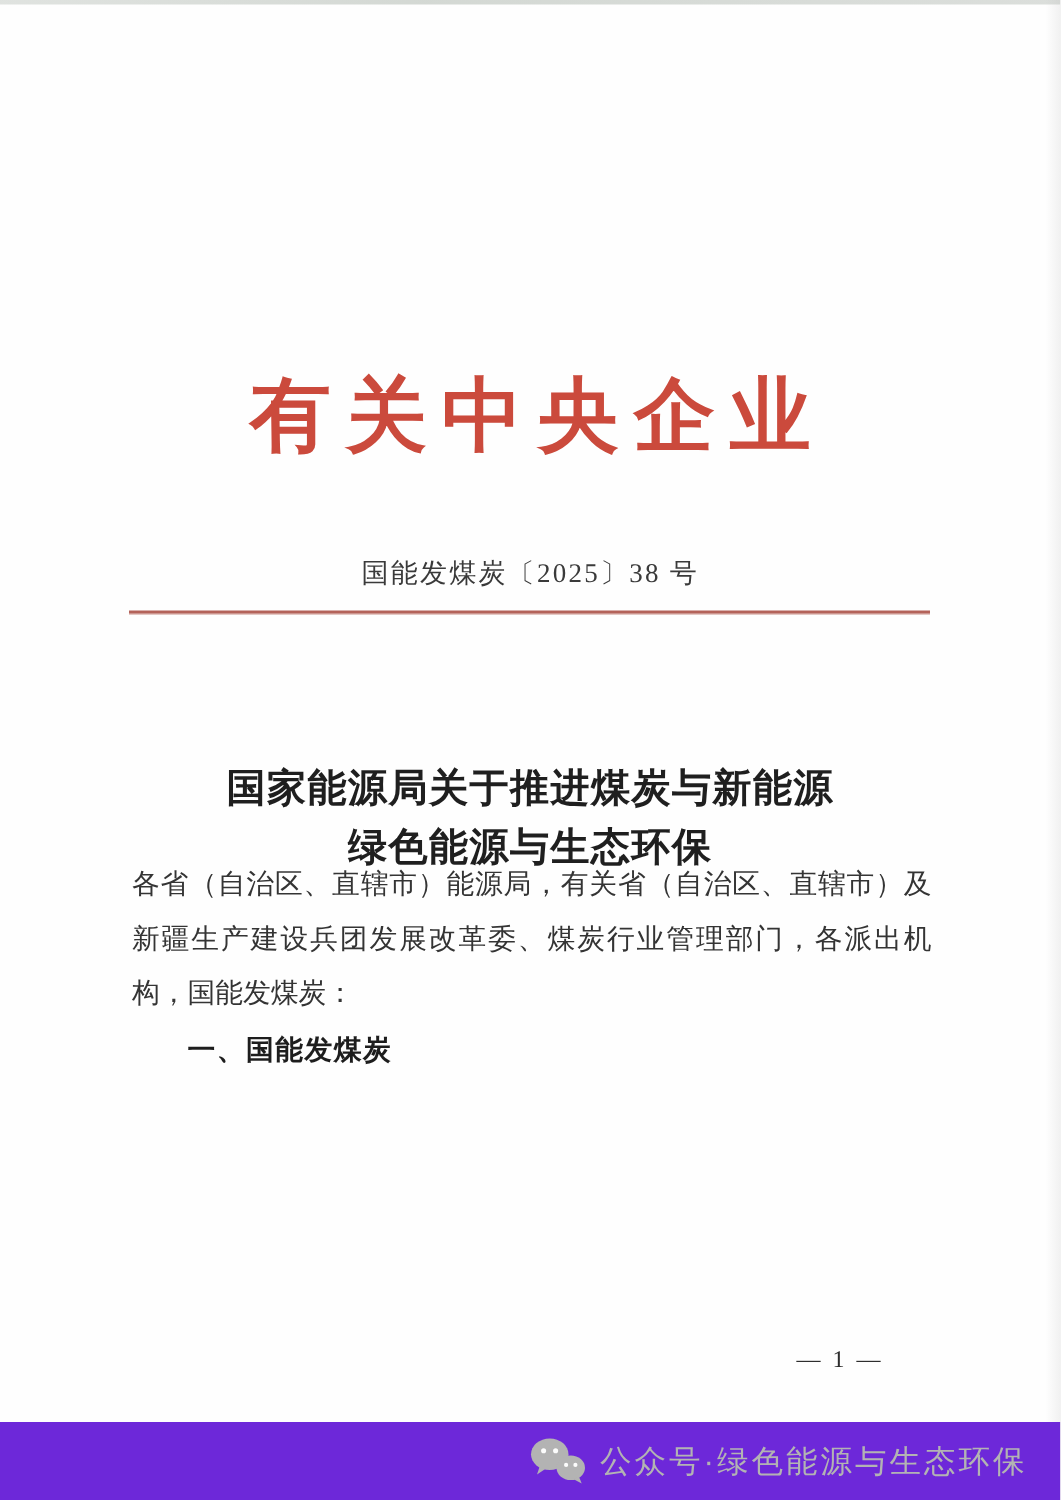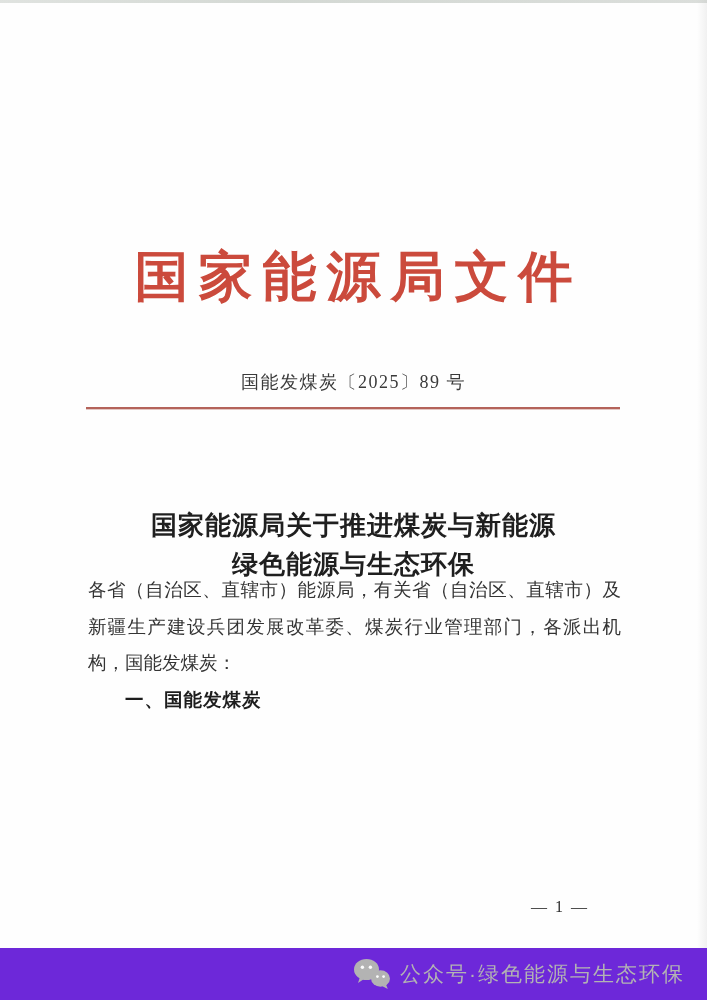--- a/index.html
+++ b/index.html
@@ -100,23 +100,23 @@
   }
 </style>
 </head>
 <body>
 
 <div class="page">
 
   <div class="scan-edge-top"></div>
   <div class="scan-shade-right"></div>
 
-  <div class="header-title">国家能源局文件</div>
+  <div class="header-title">有关中央企业</div>
 
-  <div class="doc-number">国能发煤炭〔2025〕89 号</div>
+  <div class="doc-number">国能发煤炭〔2025〕38 号</div>
 
   <div class="red-divider"></div>
 
   <div class="doc-title">
     <div>国家能源局关于推进煤炭与新能源</div>
     <div>绿色能源与生态环保</div>
   </div>
 
   <div class="body-block">
     <p>各省（自治区、直辖市）能源局，有关省（自治区、直辖市）及新疆生产建设兵团发展改革委、煤炭行业管理部门，各派出机构，国能发煤炭：</p>

